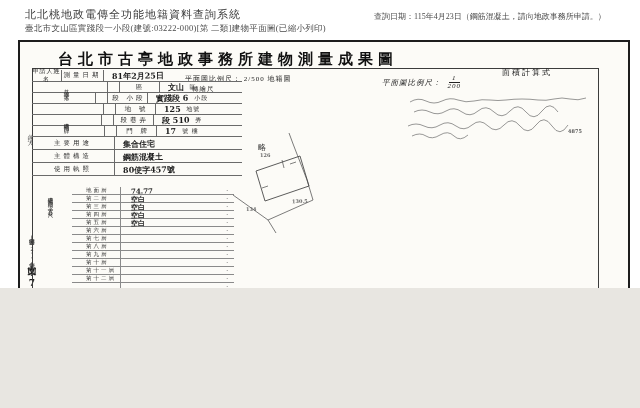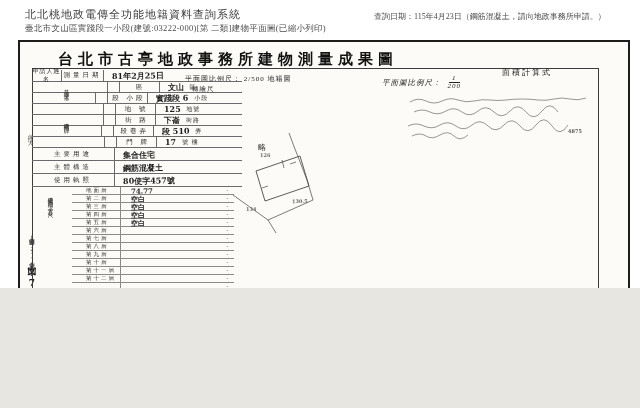--- a/index.html
+++ b/index.html
@@ -139,27 +139,20 @@
           </div>
 
           <div class="frow" style="height:11px">
             <div class="cell br" style="width:30px"></div>
             <div class="cell br" style="width:12px"></div>
             <div class="cell br plabel" style="width:40px;padding-left:3px">地 號</div>
             <div class="cell val hw">125</div>
             <div class="cell unit">地號</div>
           </div>
 
-          <div class="frow" style="height:11px">
-            <div class="cell br" style="width:30px"></div>
-            <div class="cell br" style="width:12px"></div>
-            <div class="cell br plabel" style="width:40px;padding-left:3px">街 路</div>
-            <div class="cell val hw">下崙</div>
-            <div class="cell unit">街路</div>
-          </div>
 
           <div class="frow" style="height:11px">
             <div class="cell br" style="width:30px"></div>
             <div class="cell br" style="width:12px"></div>
             <div class="cell br plabel" style="width:40px;padding-left:3px">段巷弄</div>
             <div class="cell val hw">段 510</div>
             <div class="cell unit">弄</div>
           </div>
 
           <div class="frow" style="height:11px">

